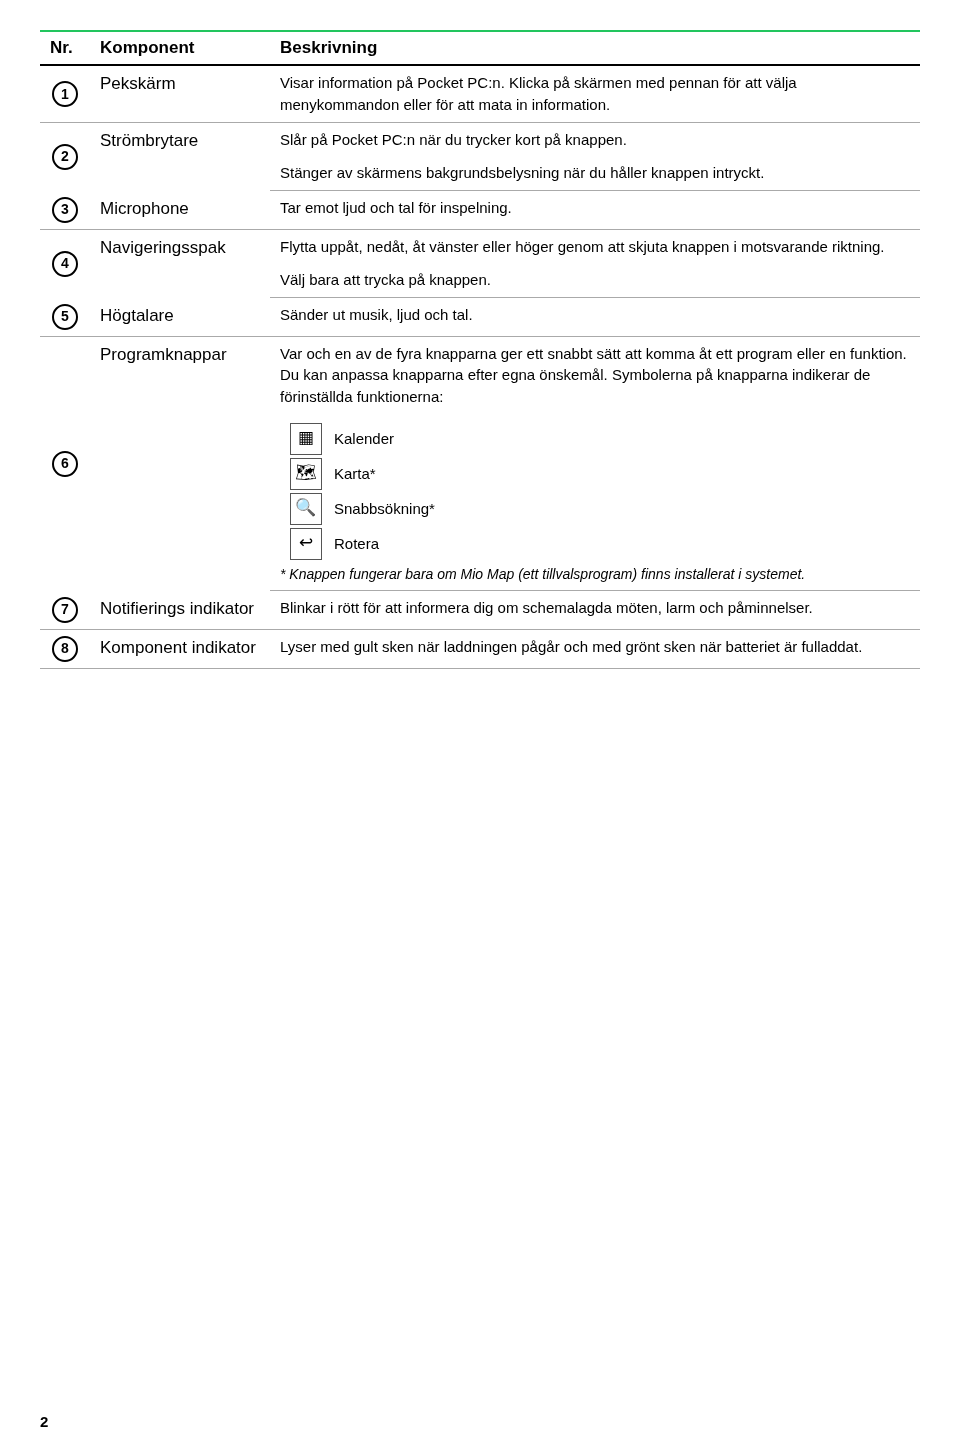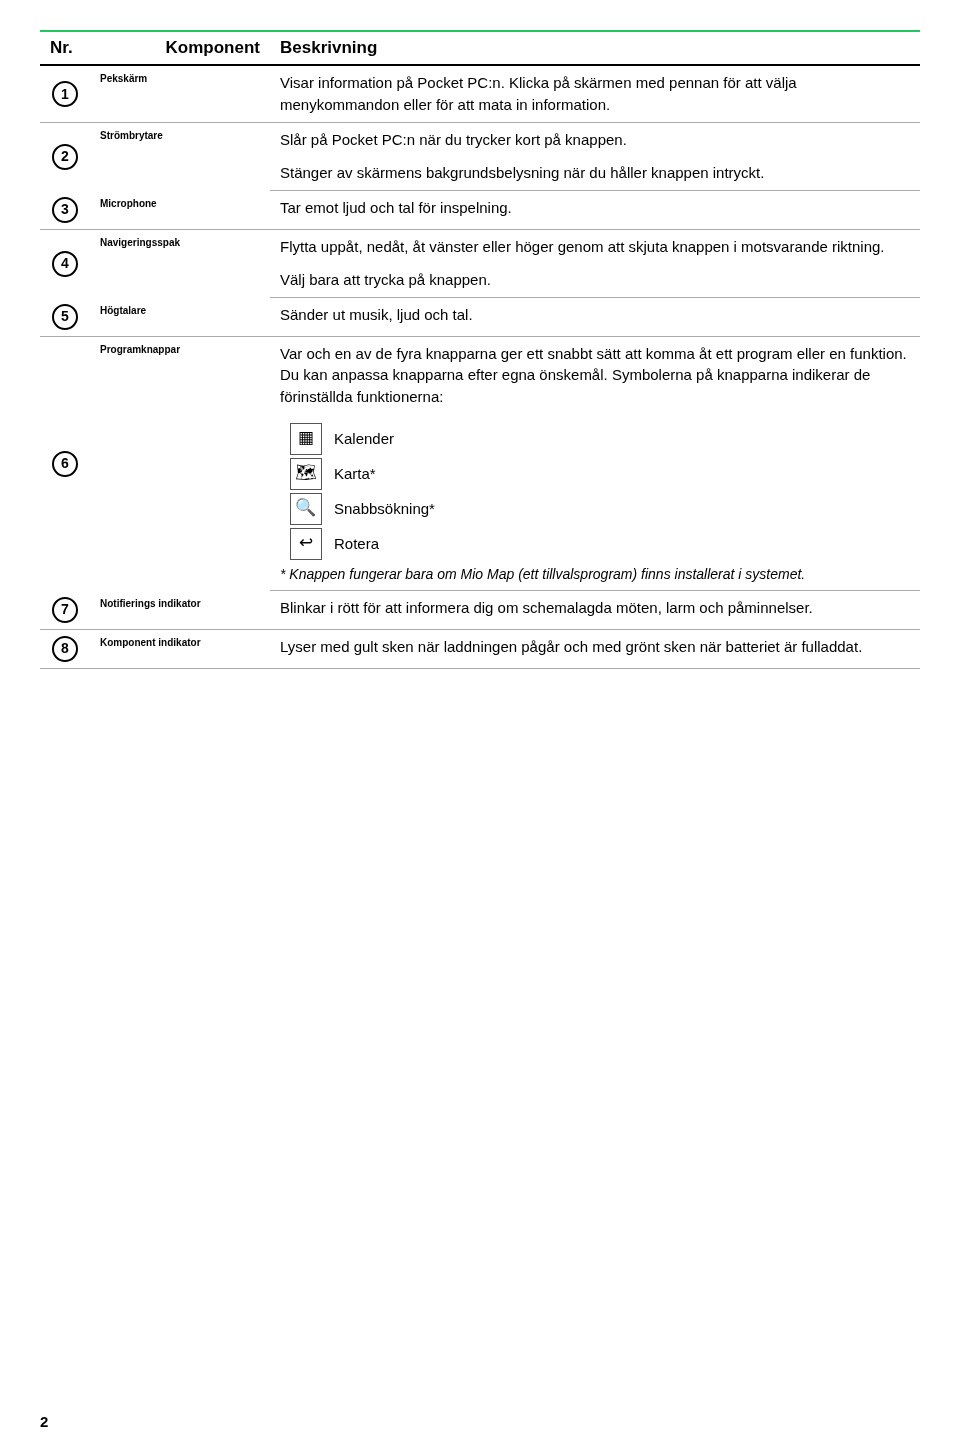--- a/index.html
+++ b/index.html
@@ -32,21 +32,21 @@
       border-bottom: 2px solid #000;
       padding: 6px 10px;
     }
 
     th.nr-col {
       text-align: left;
       width: 50px;
     }
 
     th.komp-col {
-      text-align: right;
+      text-align: left;
       width: 180px;
     }
 
     th.besk-col {
       text-align: left;
     }
 
     td {
       vertical-align: top;
       padding: 6px 10px;
@@ -56,22 +56,22 @@
 
     td.nr-cell {
       font-size: 15px;
       font-weight: bold;
       width: 50px;
       text-align: center;
       vertical-align: middle;
     }
 
     td.komp-cell {
-      font-weight: bold;
-      font-size: 10px;
+      font-weight: normal;
+      font-size: 17px;
       width: 180px;
       vertical-align: top;
     }
 
     td.besk-cell {
       font-size: 15px;
     }
 
     .circle-num {
       display: inline-flex;

